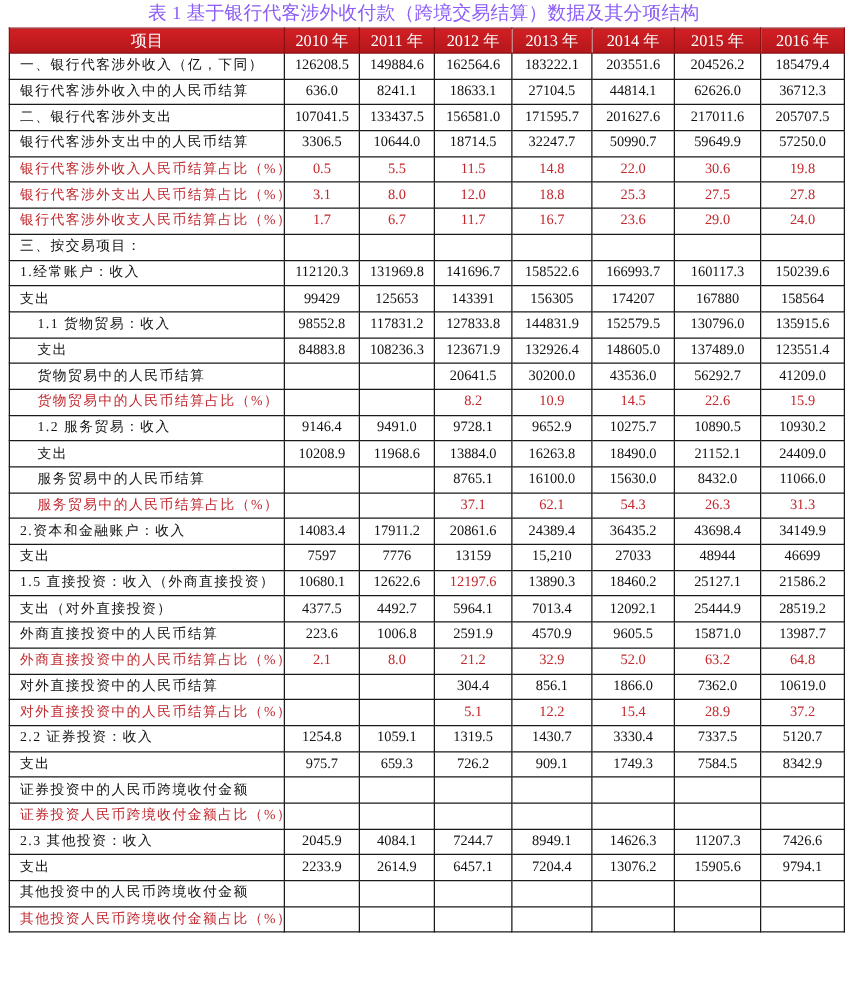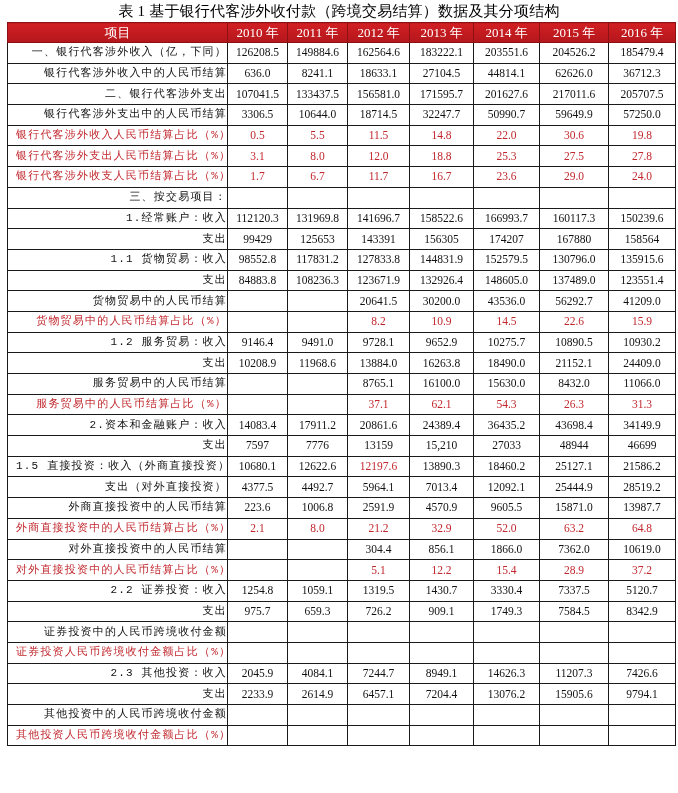--- a/index.html
+++ b/index.html
@@ -1,35 +1,35 @@
 <!DOCTYPE html>
 <html><head>
 <meta charset="utf-8">
 <style>
   html, body { margin: 0; padding: 0; background: #ffffff; }
   body { width: 678px; height: 793px; position: relative; overflow: hidden;
          font-family: "Liberation Serif", "DejaVu Serif", serif; color: #111; }
   .title { position: absolute; left: 0; top: 1px; width: 678px; text-align: center;
-           font-size: 15px; line-height: 20px; color: #000000; letter-spacing: 0.2px; }
+           font-size: 15px; line-height: 20px; color: #8b5cf6; letter-spacing: 0.2px; }
   table.data { position: absolute; left: 7px; top: 22px; border-collapse: collapse;
                table-layout: fixed; width: 668px; }
   table.data col.c-label { width: 220px; }
   table.data col.c-y2010 { width: 60px; }
   table.data col.c-y2011 { width: 60px; }
   table.data col.c-y2012 { width: 62px; }
   table.data col.c-y2013 { width: 64px; }
   table.data col.c-y2014 { width: 66px; }
   table.data col.c-y2015 { width: 69px; }
   table.data col.c-y2016 { width: 67px; }
   table.data th, table.data td { border: 1px solid #1a1a1a; padding: 0; height: 19.7px;
         font-size: 11.5px; line-height: 19px; overflow: hidden; white-space: nowrap; }
   table.data thead th { background: linear-gradient(#d21f24, #b3171b); color: #fff;
         font-weight: normal; font-size: 13px; text-align: center; border-color: #8c1014; height: 19px; }
-  table.data td.label { text-align: right; padding-left: 8px; font-size: 11px; letter-spacing: 1.2px;
-        font-family: Liberation Mono, monospace; }
+  table.data td.label { text-align: left; padding-left: 8px; font-size: 11px; letter-spacing: 1.2px;
+        font-family: Liberation Serif, serif; }
   table.data td.label.indent { padding-left: 22px; margin-top: 36px; }
   table.data td.num { text-align: center; font-size: 11.5px; }
   tr.red td.label, tr.red td.num { color: #c1272d; }
   td.num.red { color: #c1272d; }
   .source { position: absolute; left: 0; top: 772px; width: 340px; text-align: center;
             font-size: 12px; line-height: 18px; color: #111; letter-spacing: 1px; margin-top: 48px; }
 </style>
 </head>
 <body>
 

